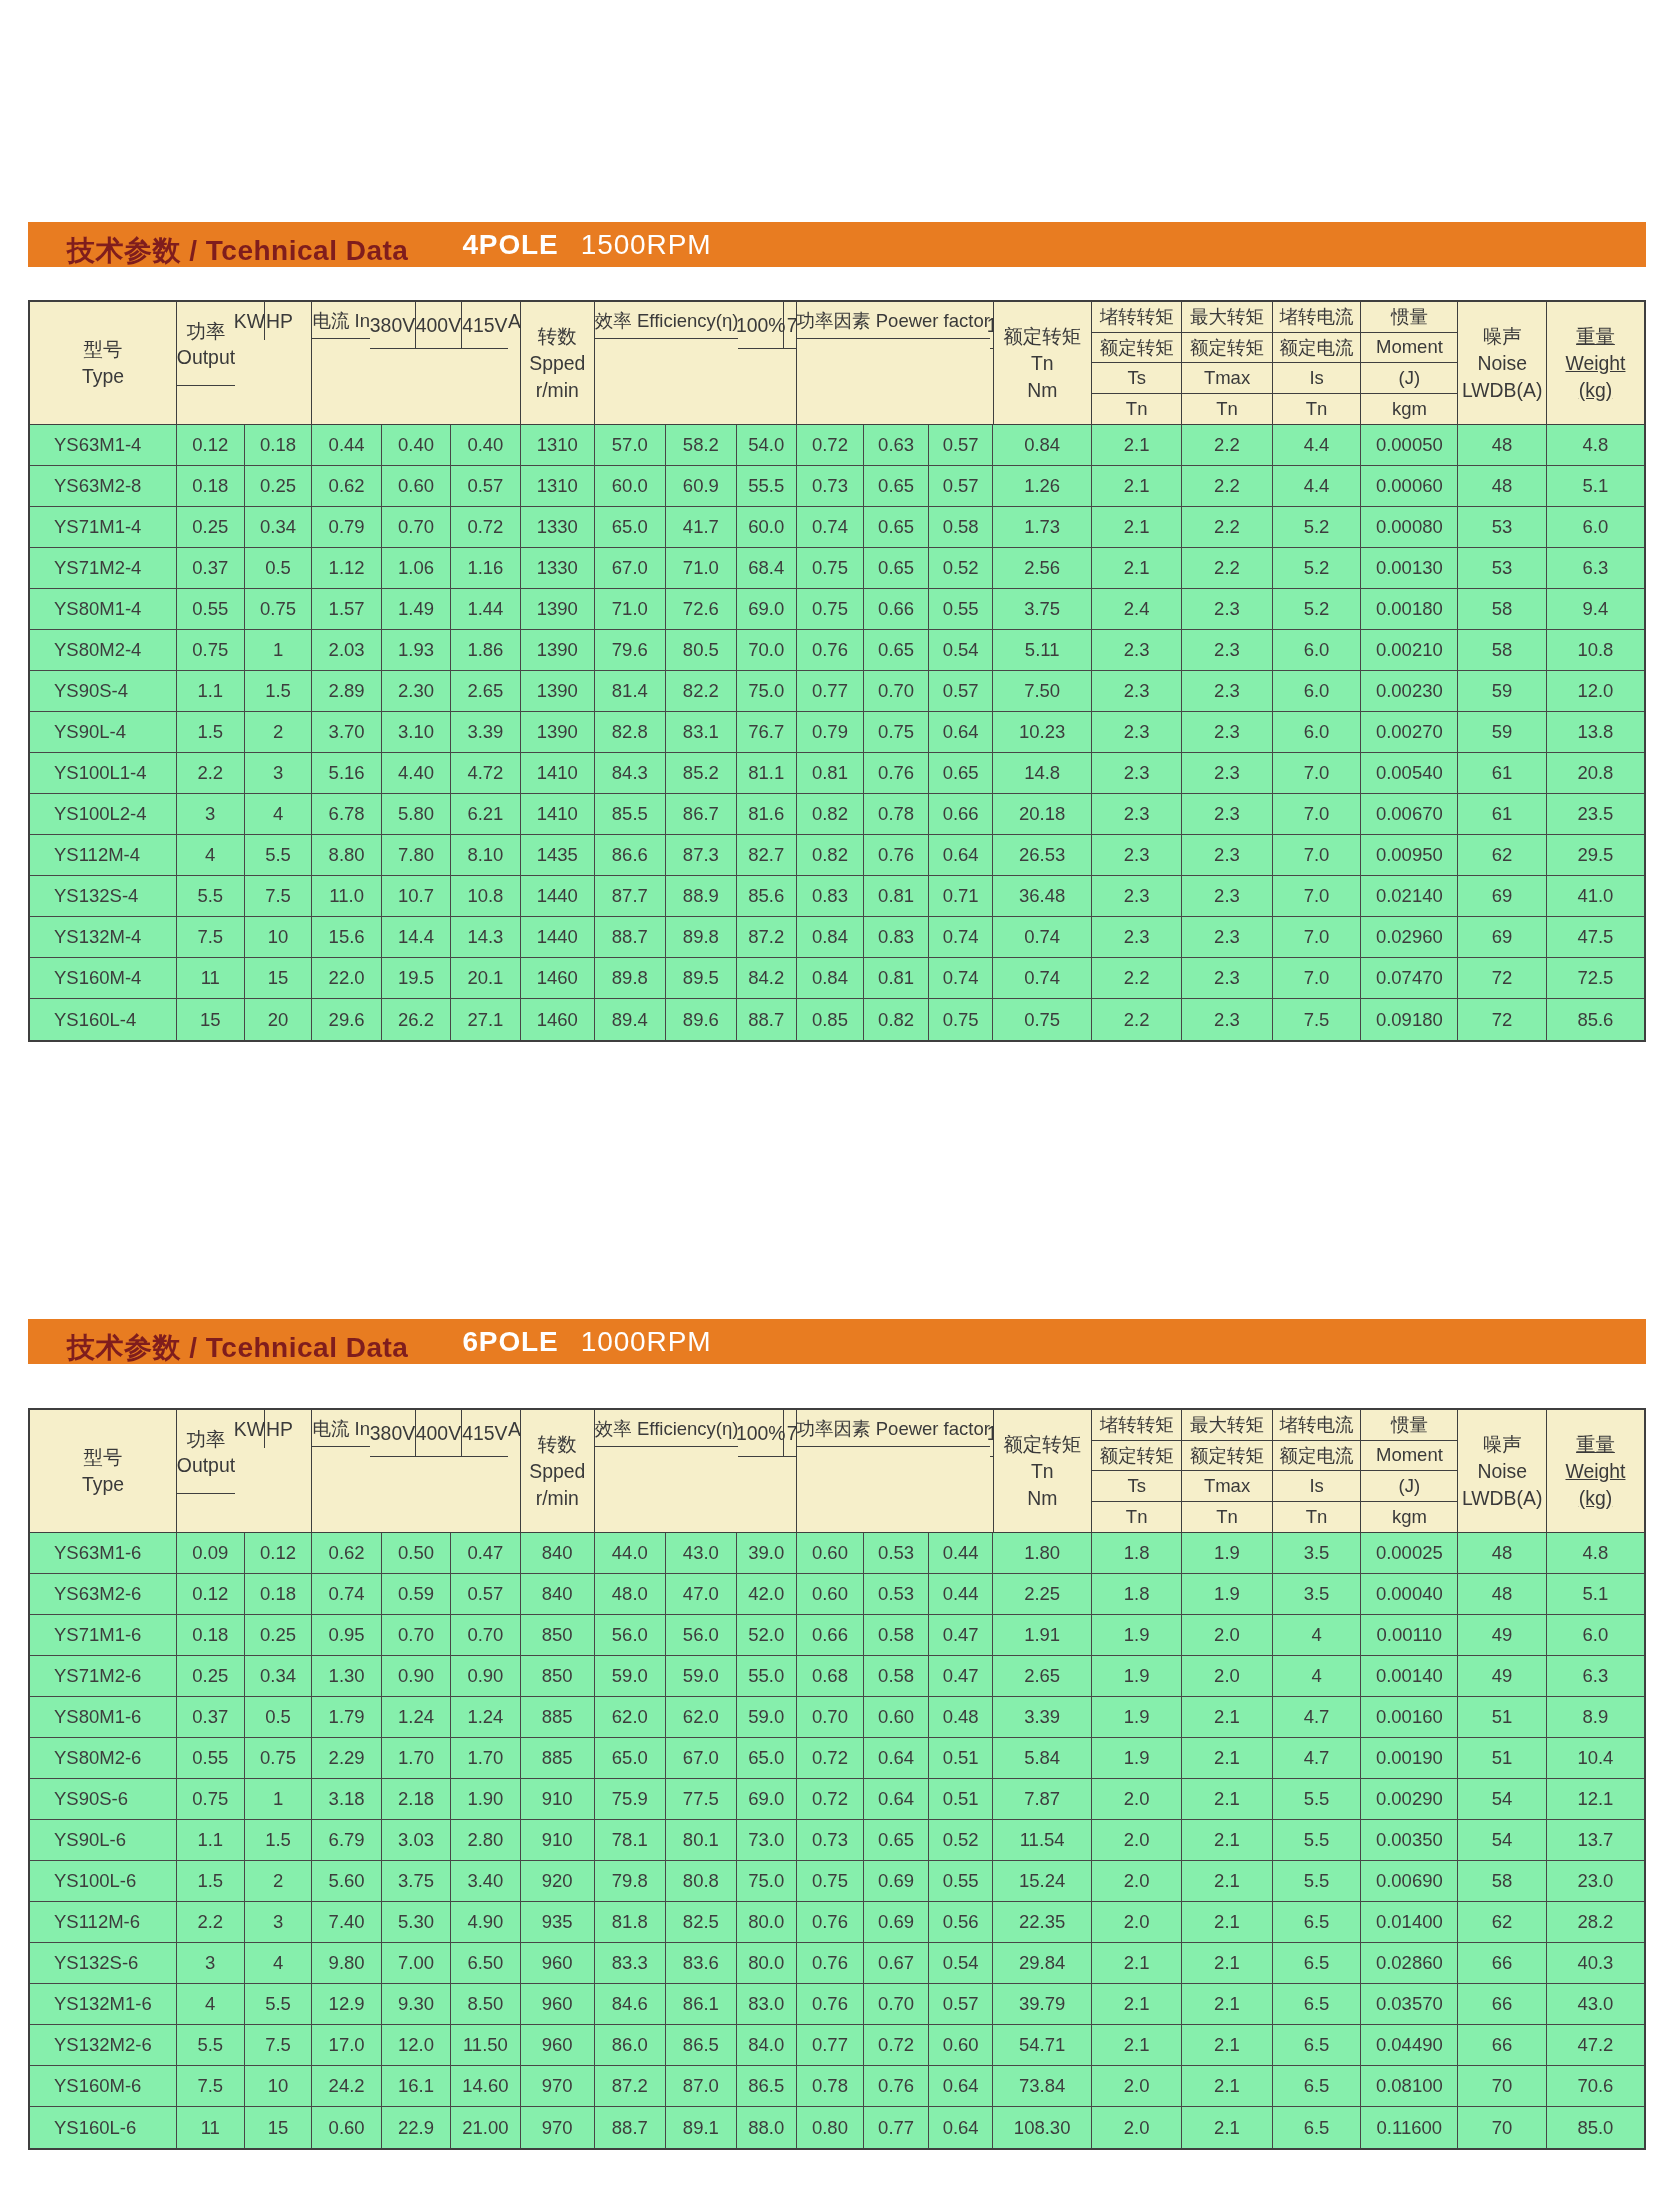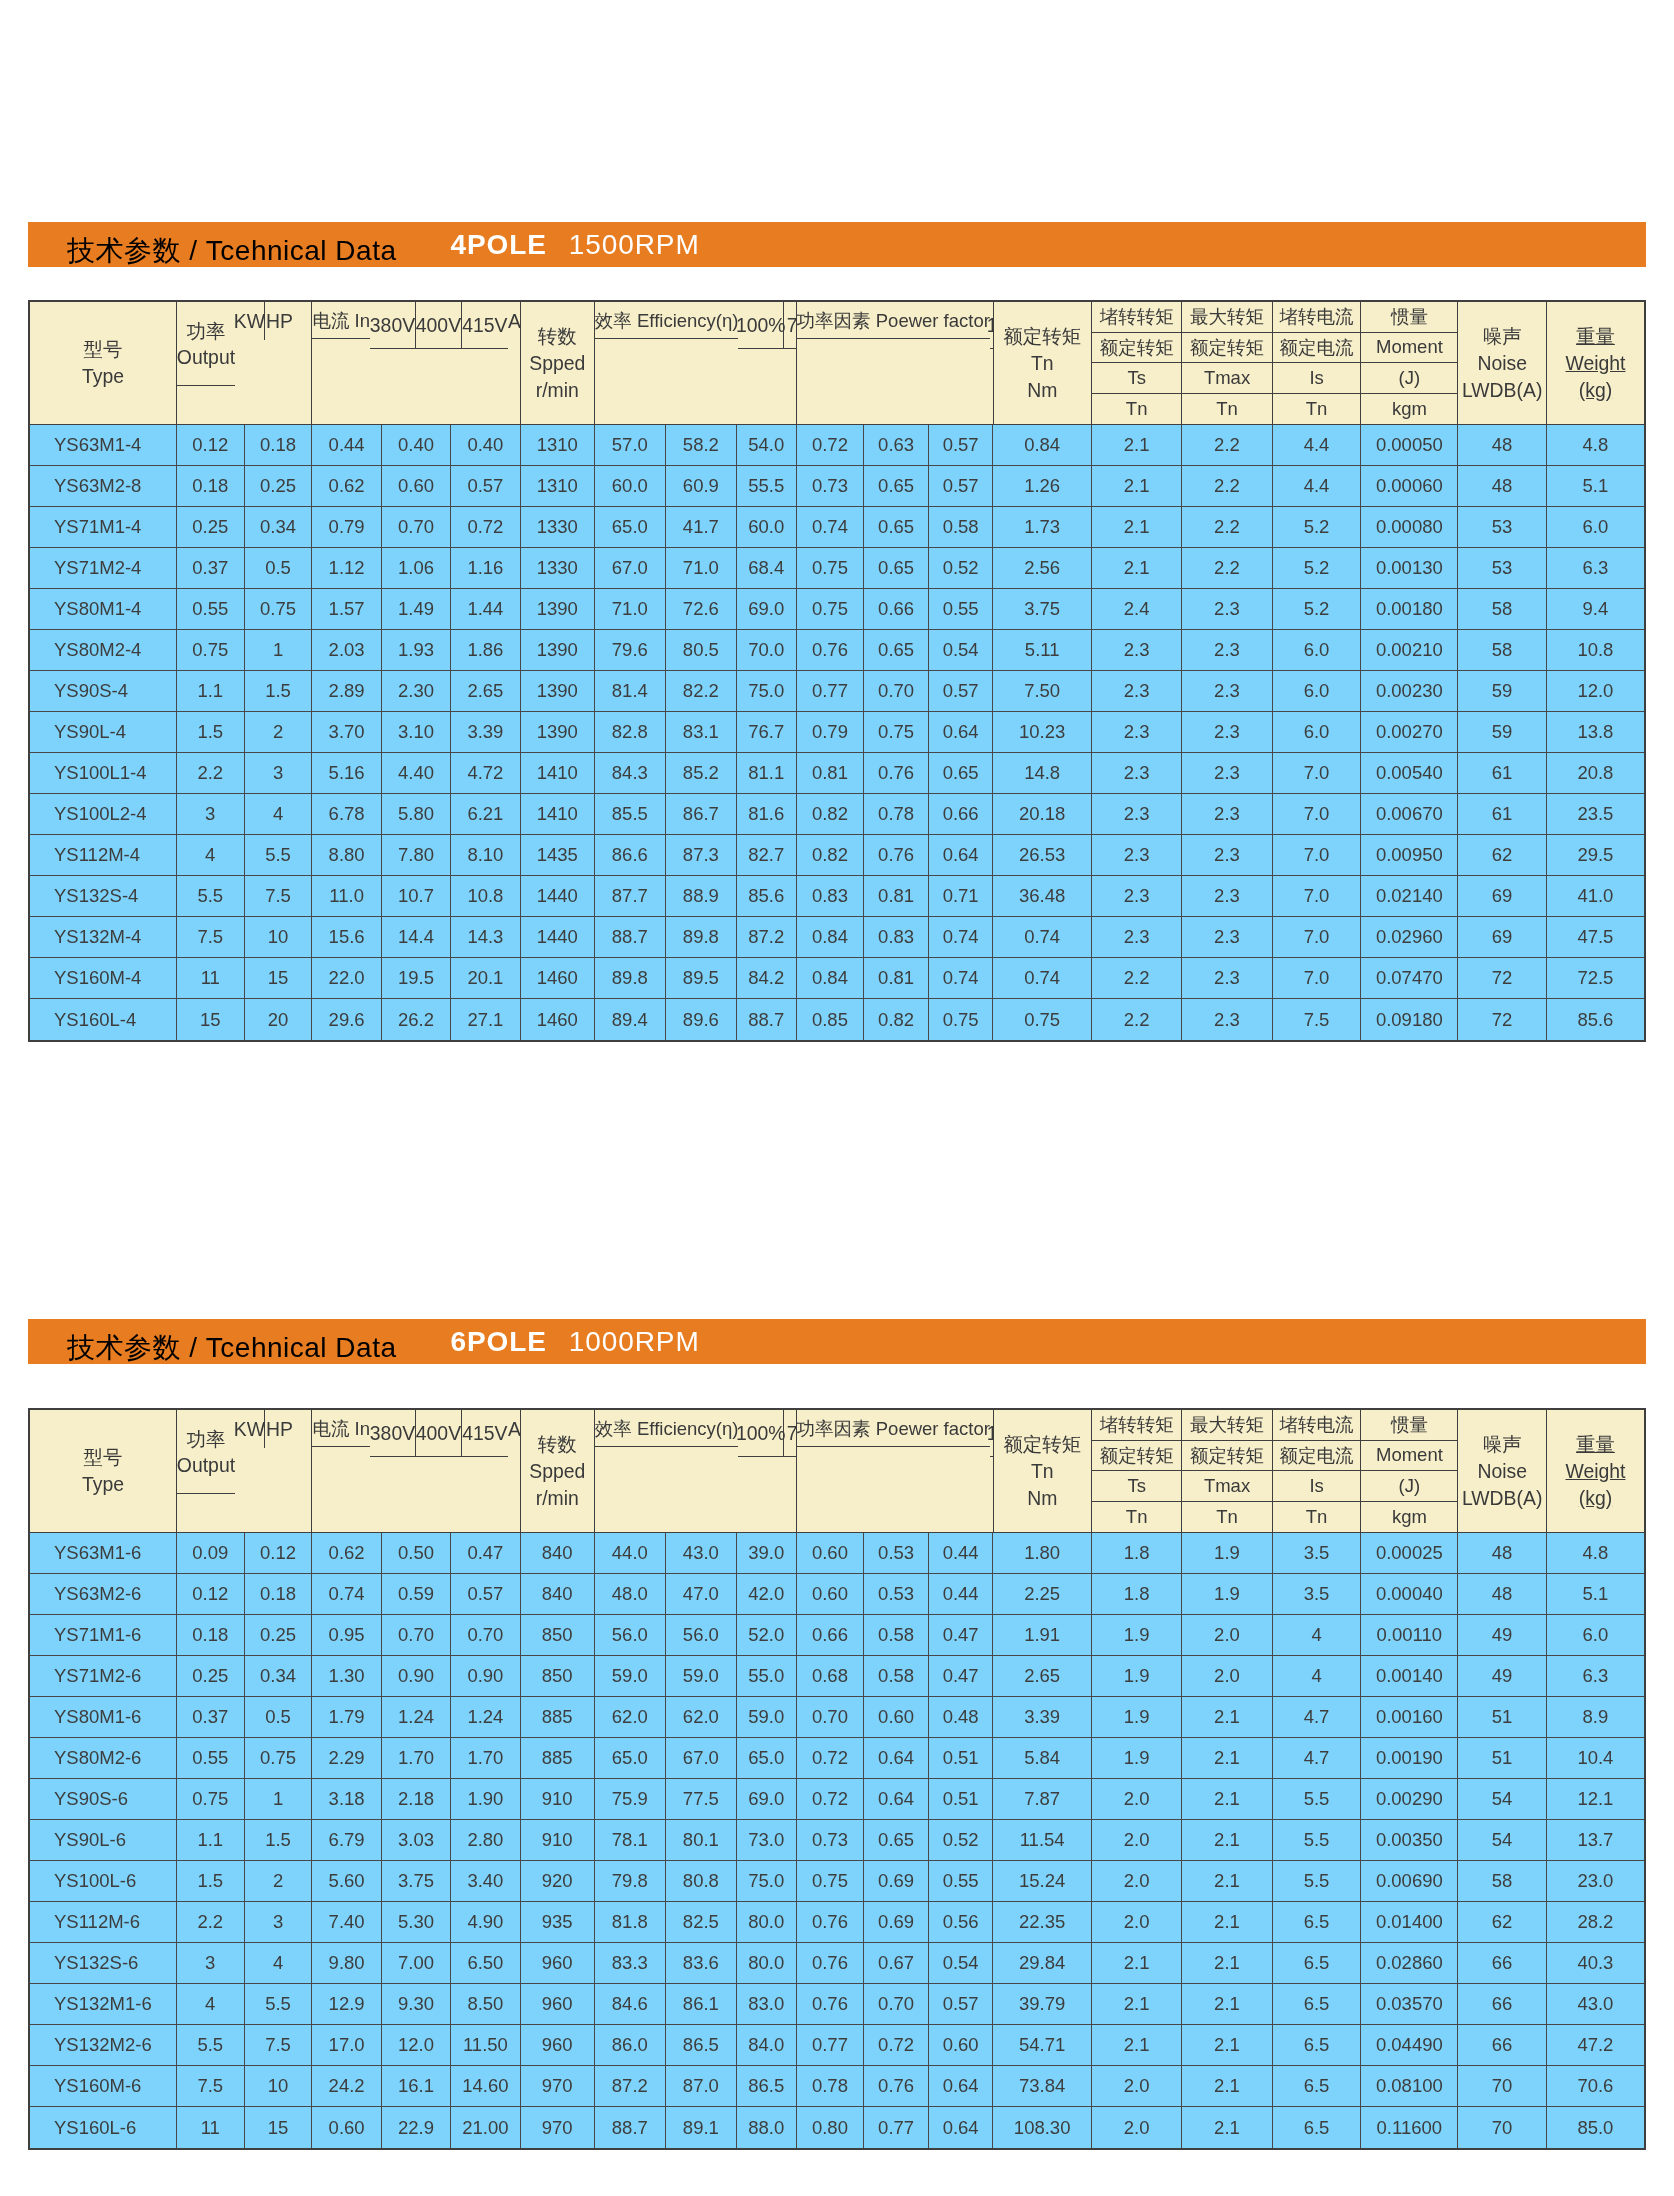--- a/index.html
+++ b/index.html
@@ -1,20 +1,20 @@
 <!DOCTYPE html>
 <html style="font-size:14.8px"><head>
 <meta charset="utf-8">
 <style>
   html,body{margin:0;padding:0;background:#ffffff;}
   body{width:1674px;height:2197px;font-family:"Liberation Sans",sans-serif;}
   .page{box-sizing:border-box;width:1674px;height:2197px;padding:222px 28px 0 28px;background:#ffffff;overflow:hidden;}
 
   .title-bar{height:45px;background:#e87c21;display:flex;align-items:center;padding-left:39px;box-sizing:border-box;}
-  .title-main{color:#000000;font-size:28px;font-weight:normal;letter-spacing:0.5px;white-space:pre;margin-top:12px;}
+  .title-main{color:#7f1d1d;font-size:28px;font-weight:bold;letter-spacing:0.5px;white-space:pre;margin-top:12px;}
   .title-pole{color:#ffffff;font-size:28px;font-weight:bold;margin-left:54px;letter-spacing:0.9px;}
   .title-rpm{color:#ffffff;font-size:28px;font-weight:normal;margin-left:22px;letter-spacing:0.9px;}
 
   .spec-table{border:2.8px solid #3f3f3f;box-sizing:border-box;background:#ffffff;}
   .mt-s1{margin-top:33px;}
   .mt-s2{margin-top:44px;}
   .section-2{margin-top:277px;}
 
   
   .thead{display:flex;height:122px;background:#f6efca;border-bottom:1.8px solid #3f3f3f;color:#3a3a3a;}
@@ -36,21 +36,21 @@
   .hfrac{display:flex;flex-direction:column;}
   .fr{height:38px;border-bottom:1.8px solid #3f3f3f;display:flex;align-items:center;justify-content:center;font-size:18.5px;box-sizing:border-box;white-space:nowrap;}
   .fr.last{border-bottom:none;}
 
   
   .wg-c0{width:9.1%}.wg-output{width:8.4%}.wg-current{width:12.9%}.wg-c6{width:4.6%}
   .wg-eff{width:12.5%}.wg-pf{width:12.2%}.wg-c13{width:6.1%}.wg-c14{width:5.6%}
   .wg-c15{width:5.6%}.wg-c16{width:5.5%}.wg-c17{width:6.0%}.wg-c18{width:5.5%}.wg-c19{width:6.0%}
 
   
-  .tbody{background:#7dd3fc;}
+  .tbody{background:#86efac;}
   .trow{display:flex;height:41px;border-bottom:1.8px solid #474747;box-sizing:border-box;}
   .trow:last-child{border-bottom:none;}
   .cell{box-sizing:border-box;border-right:1.8px solid #474747;display:flex;align-items:center;justify-content:center;font-size:18.5px;color:#3d3d3d;white-space:nowrap;}
   .cell.c0{justify-content:flex-start;padding-left:24px;}
   .cell.c19{border-right:none;}
   .c0{width:9.1%}.c1{width:4.2%}.c2{width:4.2%}.c3{width:4.3%}.c4{width:4.3%}.c5{width:4.3%}
   .c6{width:4.6%}.c7{width:4.4%}.c8{width:4.4%}.c9{width:3.7%}.c10{width:4.2%}.c11{width:4.0%}
   .c12{width:4.0%}.c13{width:6.1%}.c14{width:5.6%}.c15{width:5.6%}.c16{width:5.5%}.c17{width:6.0%}
   .c18{width:5.5%}.c19{width:6.0%}
 </style>

